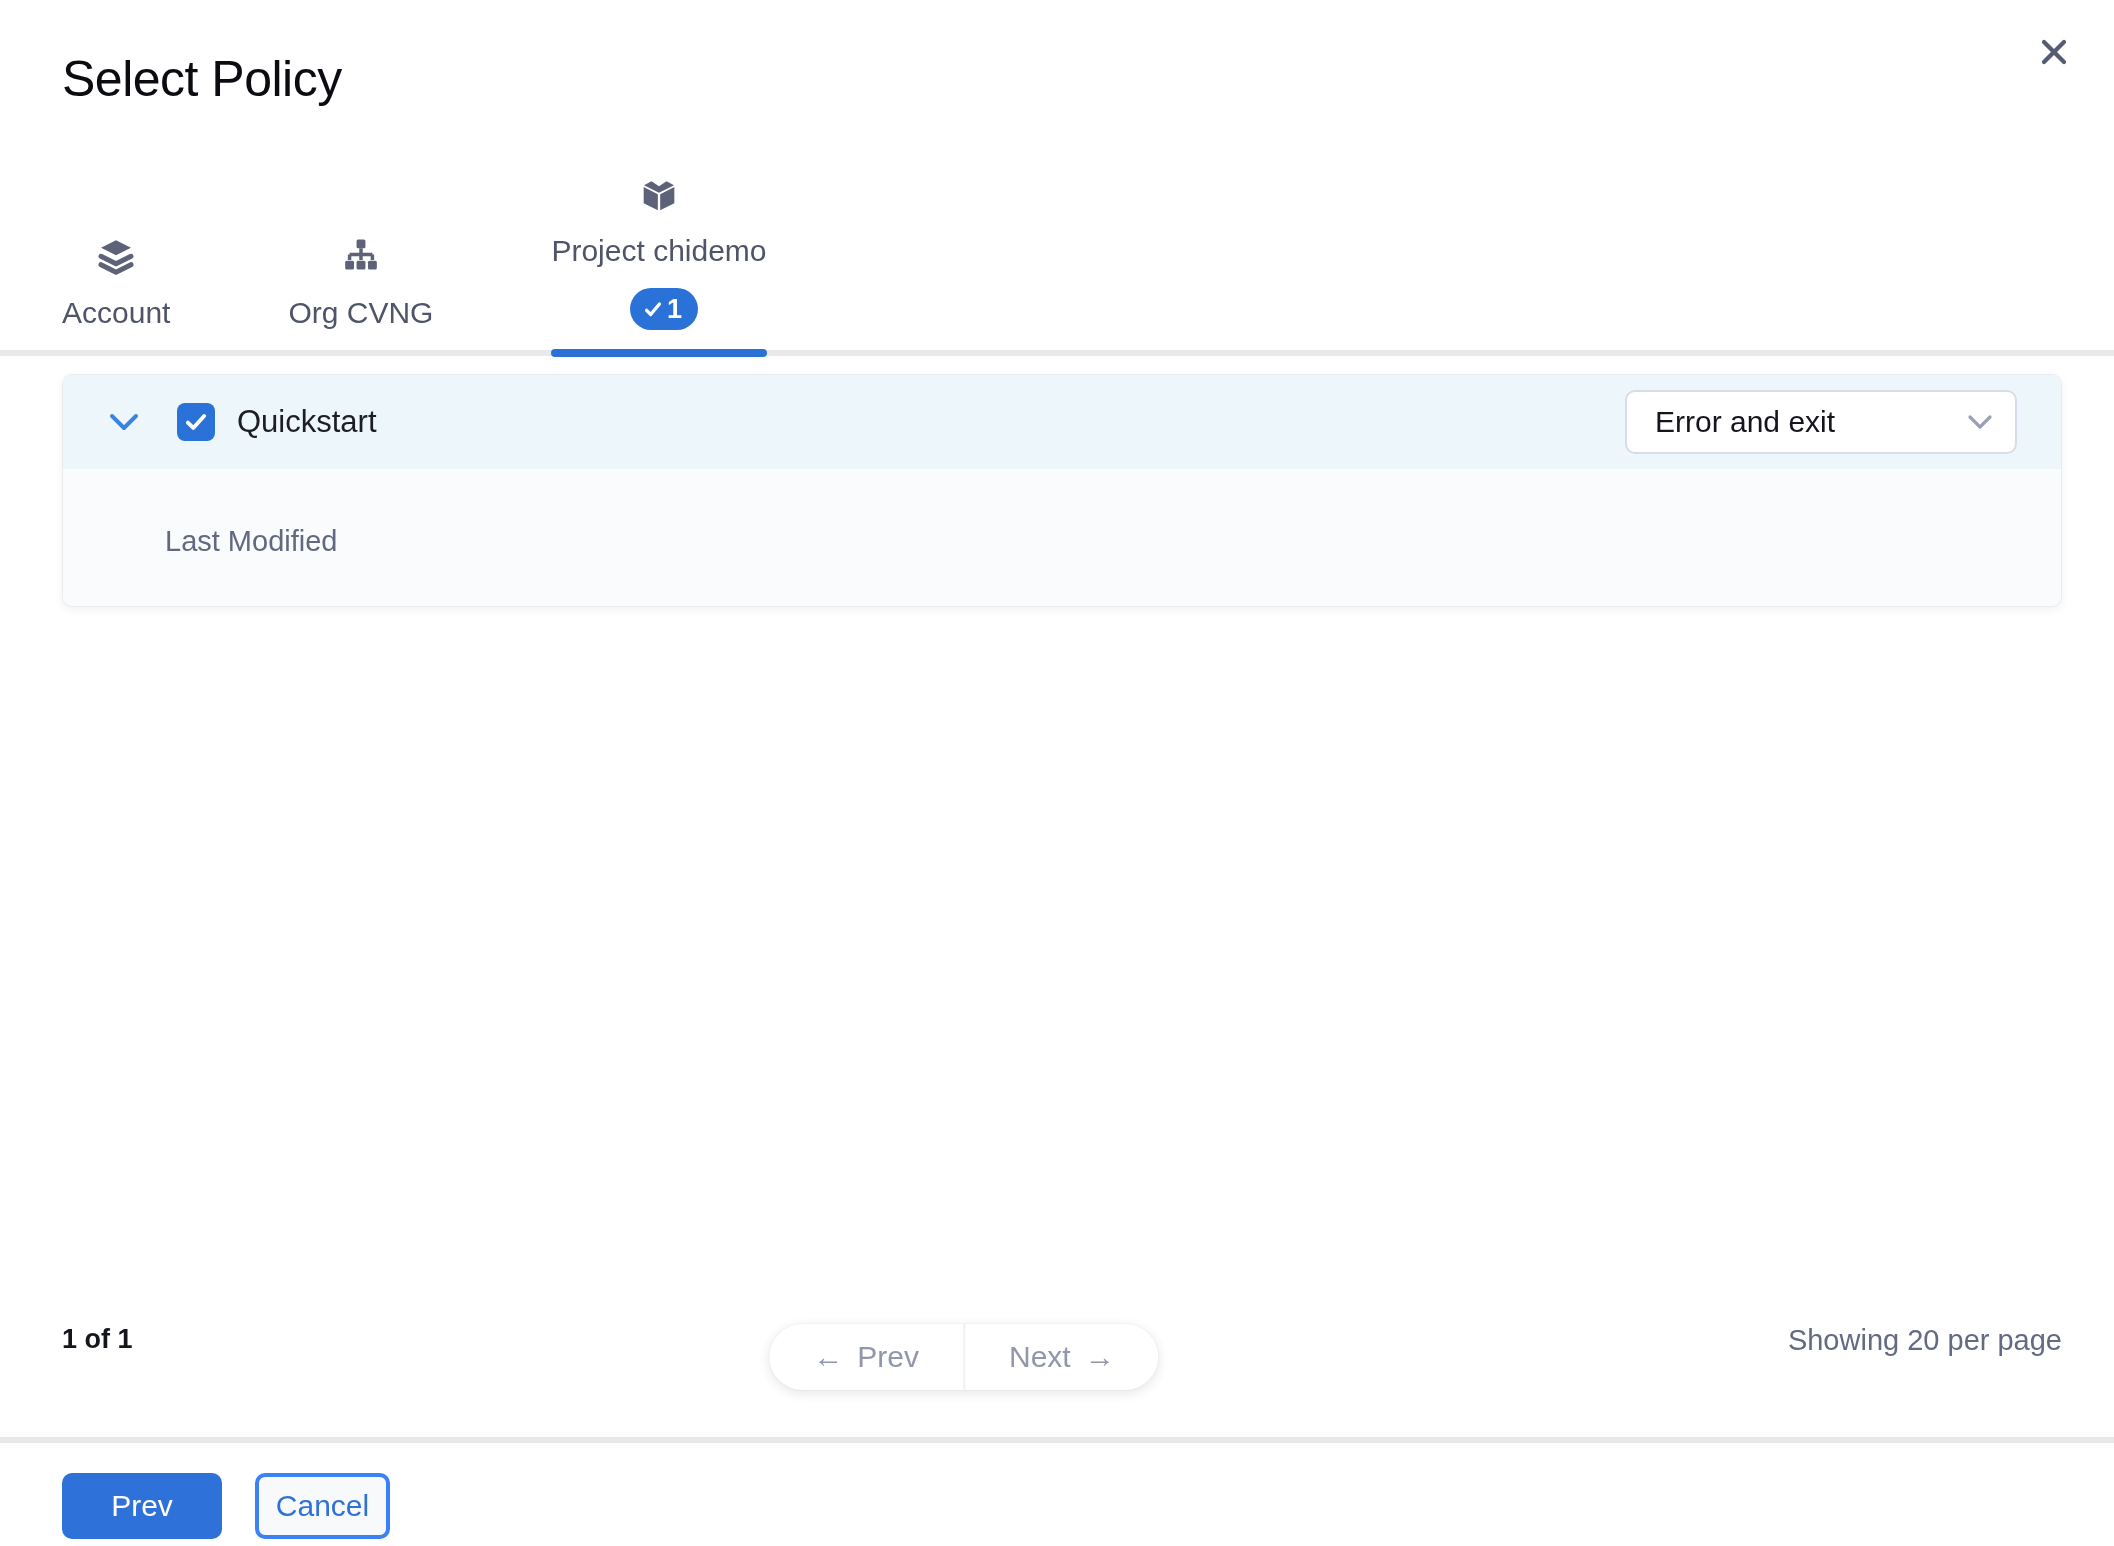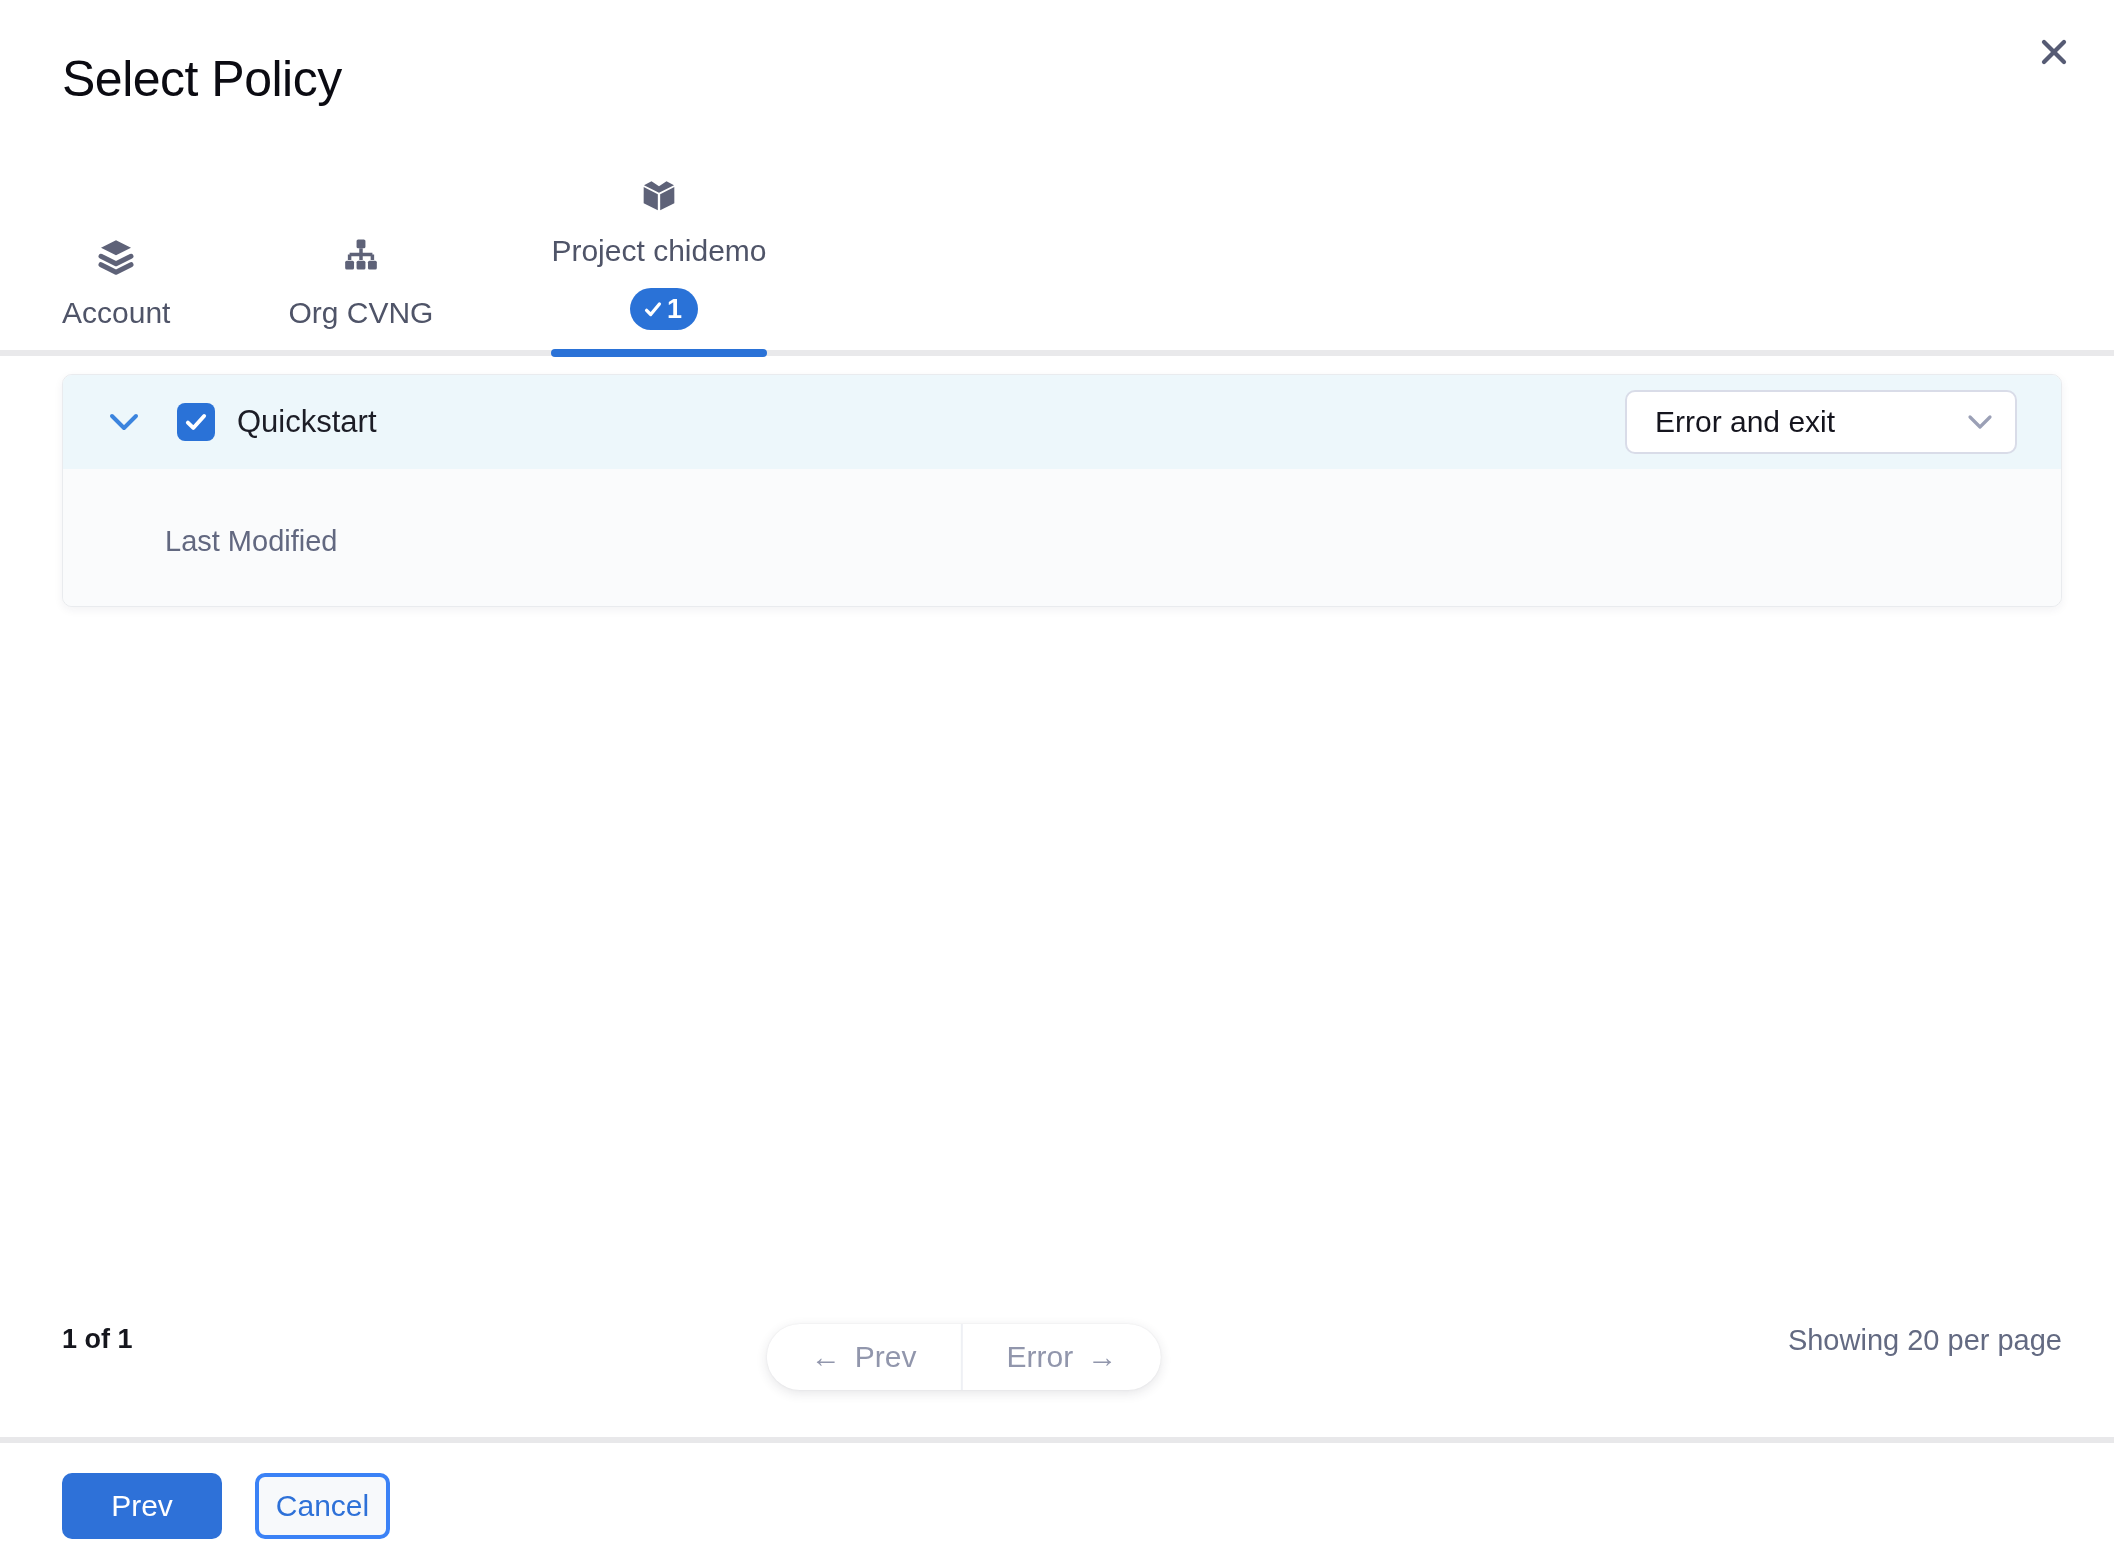--- a/index.html
+++ b/index.html
@@ -215,21 +215,21 @@
 </div>
 
 <div class="pagination">
   <span class="page-info">1 of 1</span>
   <div class="pager">
     <button class="pager-btn prev">
       <span>←</span>
       <span>Prev</span>
     </button>
     <button class="pager-btn next">
-      <span>Error</span>
+      <span>Next</span>
       <span>→</span>
     </button>
   </div>
   <span class="showing">Showing 20 per page</span>
 </div>
 
 <div class="footer-divider"></div>
 <div class="footer">
   <button class="btn btn-apply">Prev</button>
   <button class="btn btn-cancel">Cancel</button>

